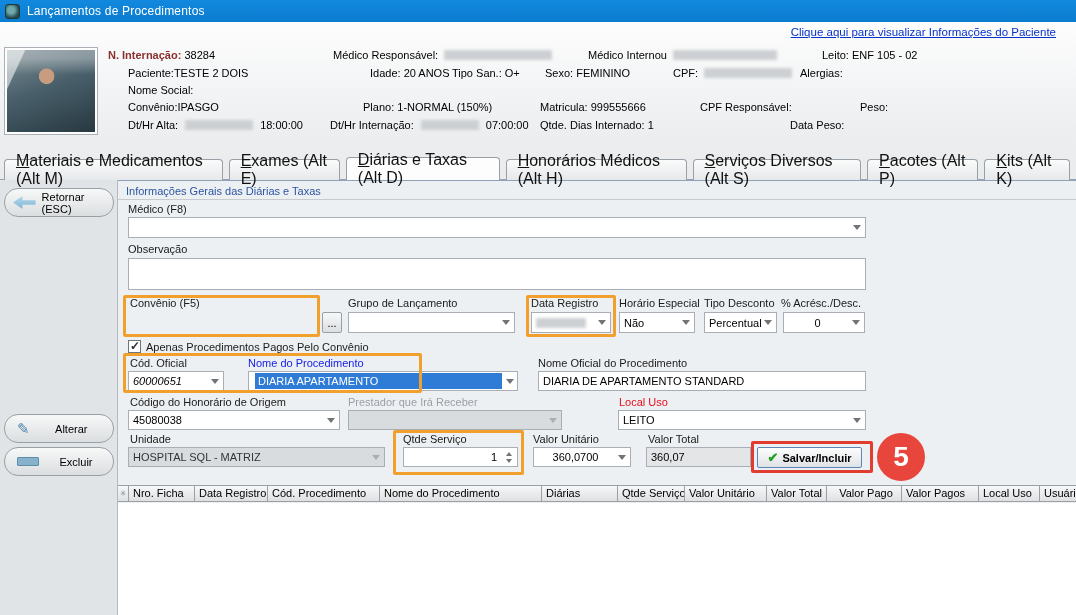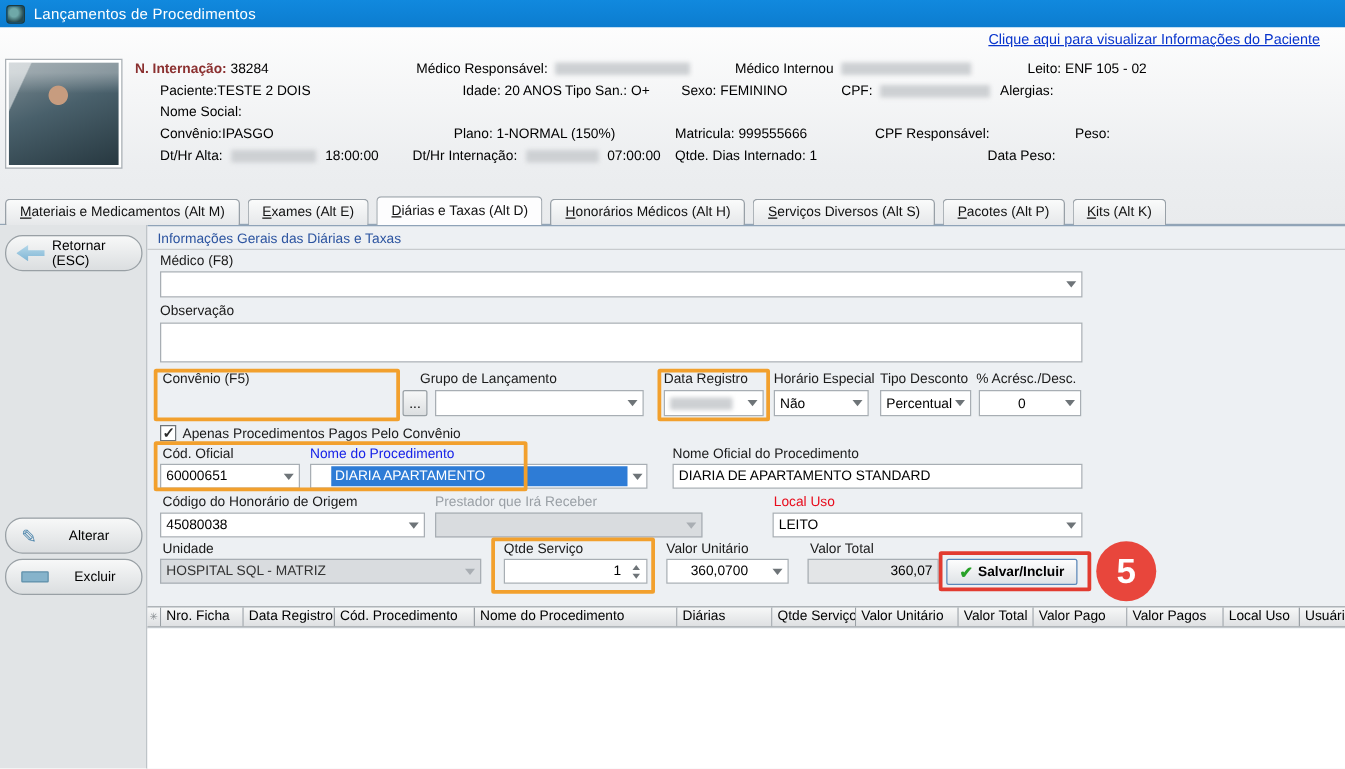--- a/index.html
+++ b/index.html
@@ -27,21 +27,21 @@
       linear-gradient(180deg, rgba(255,255,255,.3) 0 10%, rgba(0,0,0,0) 30%),
       linear-gradient(160deg, #7e8d94 0%, #49606b 45%, #273840 100%); }
   .hline { position:absolute; font-size:11px; color:#000; white-space:nowrap; display:flex; align-items:center; }
   .hl-maroon { color:#8b3030; font-weight:bold; }
   .redacted { display:inline-block; height:10px; background:#cdd0d3; border-radius:1px; filter:blur(1.6px); }
 
   
   .tabs { position:absolute; left:4px; top:157px; height:23px; display:flex; align-items:flex-end; z-index:3; }
   .tab { height:21px; padding:0 11px; margin-right:6px; display:flex; align-items:center;
     background:linear-gradient(#fafbfb,#e6e8ea); border:1px solid #98a0a7; border-bottom:none;
-    border-radius:4px 4px 0 0; font-size:11px; color:#111; cursor:pointer; transform:skewX(0deg); }
+    border-radius:4px 4px 0 0; font-size:16px; color:#111; cursor:pointer; transform:skewX(0deg); }
   .tab.active { height:23px; background:#fdfdfe; z-index:4; }
   .tab-label { display:block; }
   .tab-label::first-letter { text-decoration:underline; }
 
   
   .sidebar { position:absolute; left:0; top:180px; width:118px; height:435px;
     background:#e1e4e6; border-right:1px solid #b3b9be; }
   .panel { position:absolute; left:118px; top:180px; width:958px; height:435px;
     background:#edf0f3; border-top:1px solid #8fa3b8; }
   .sbtn { position:absolute; left:4px; width:110px; height:29px;
@@ -63,21 +63,21 @@
 
   .combo, .inputbox { position:absolute; background:#fff; border:1px solid #a8aeb4;
     display:flex; align-items:center; font-size:11px; color:#000; padding:0 4px; overflow:hidden; }
   .caret { width:0; height:0; border-left:4px solid transparent; border-right:4px solid transparent;
     border-top:5px solid #6e7478; margin-left:auto; flex:none; }
   .combo .val { white-space:nowrap; }
   .combo.rightal .val { margin-left:auto; padding-right:5px; }
   .combo.disabled { background:#d9dcdf; color:#82878c; }
   .combo.disabled .caret { border-top-color:#a9aeb3; }
   .inputbox.gray { background:#e3e5e7; }
-  .inputbox.rightal { justify-content:flex-end; }
+  .inputbox.rightal { }
   .sel-blue { background:#2e7cd6; color:#fff; flex:1; padding:2px 3px; white-space:nowrap; }
 
   .browse-btn { position:absolute; width:20px; background:linear-gradient(#f7f8f8,#dcdfe1);
     border:1px solid #99a0a5; border-radius:2px; font-size:11px; display:flex; align-items:center;
     justify-content:center; cursor:pointer; }
 
   .checkbox { position:absolute; width:13px; height:13px; background:#fff; border:1px solid #6f7478; }
   .checkbox::after { content:"✓"; position:absolute; left:1px; top:-2px; font-size:12px; color:#2b2b2b; font-weight:bold; }
 
   .spinner { position:absolute; background:#fff; border:1px solid #a8aeb4; display:flex; align-items:center; font-size:11px; }
@@ -240,21 +240,21 @@
     <span class="val"></span>
     <span class="caret"></span>
   </div>
 
   <div class="lbl" style="left:128px; top:243px;">Observação</div>
   <div class="inputbox" style="left:128px; top:258px; width:738px; height:32px;"></div>
 
   <div class="lbl" style="left:130px; top:297px;">Convênio (F5)</div>
   <div class="browse-btn" style="left:322px; top:312px; height:21px;">...</div>
 
-  <div class="lbl" style="left:336px; top:297px;text-align:center;">Grupo de Lançamento</div>
+  <div class="lbl" style="left:348px; top:297px;text-align:center;">Grupo de Lançamento</div>
   <div class="combo" style="left:348px; top:312px; width:167px; height:21px;">
     <span class="val"></span>
     <span class="caret"></span>
   </div>
 
   <div class="lbl" style="left:531px; top:297px;">Data Registro</div>
   <div class="combo" style="left:531px; top:312px; width:80px; height:21px;">
     <span class="redacted" style="width:50px;"></span>
     <span class="caret"></span>
   </div>
@@ -274,27 +274,27 @@
   <div class="lbl" style="left:781px; top:297px;">% Acrésc./Desc.</div>
   <div class="combo rightal" style="left:783px; top:312px; width:82px; height:21px;">
     <span class="val">0</span>
     <span class="caret"></span>
   </div>
 
   <div class="checkbox" style="left:128px; top:340px;"></div>
   <div class="lbl" style="left:146px; top:341px;">Apenas Procedimentos Pagos Pelo Convênio</div>
 
   <div class="lbl" style="left:130px; top:357px;">Cód. Oficial</div>
-  <div class="combo" style="left:128px; top:371px; width:112px; height:20px;">
+  <div class="combo" style="left:128px; top:371px; width:96px; height:20px;font-style:italic;">
     <span class="val">60000651</span>
     <span class="caret"></span>
   </div>
 
   <div class="lbl blue" style="left:248px; top:357px;">Nome do Procedimento</div>
-  <div class="combo" style="left:248px; top:371px; width:270px; height:20px; padding:0 3px 0 16px;">
+  <div class="combo" style="left:248px; top:371px; width:270px; height:20px; padding:0 3px 0 6px;">
     <span class="sel-blue">DIARIA APARTAMENTO</span>
     <span class="caret" style="margin-left:4px;"></span>
   </div>
 
   <div class="lbl" style="left:538px; top:357px;">Nome Oficial do Procedimento</div>
   <div class="inputbox" style="left:538px; top:371px; width:328px; height:20px;">
     <span>DIARIA DE APARTAMENTO STANDARD</span>
   </div>
 
   <div class="lbl" style="left:130px; top:396px;">Código do Honorário de Origem</div>
@@ -356,20 +356,20 @@
   <div class="thead">
     <div class="th icon-cell" style="width:11px;">✳</div>
     <div class="th" style="width:66px;">Nro. Ficha</div>
     <div class="th" style="width:73px;">Data Registro</div>
     <div class="th" style="width:112px;">Cód. Procedimento</div>
     <div class="th" style="width:162px;">Nome do Procedimento</div>
     <div class="th" style="width:76px;">Diárias</div>
     <div class="th" style="width:67px;">Qtde Serviço</div>
     <div class="th" style="width:82px;">Valor Unitário</div>
     <div class="th" style="width:60px;">Valor Total</div>
-    <div class="th" style="width:75px;">Valor Pago</div>
+    <div class="th" style="width:75px;text-align:center;">Valor Pago</div>
     <div class="th" style="width:77px;">Valor Pagos</div>
     <div class="th" style="width:61px;">Local Uso</div>
     <div class="th" style="width:60px;">Usuário</div>
   </div>
   <div class="grid-body"></div>
 
 </div>
 
 </body></html>

